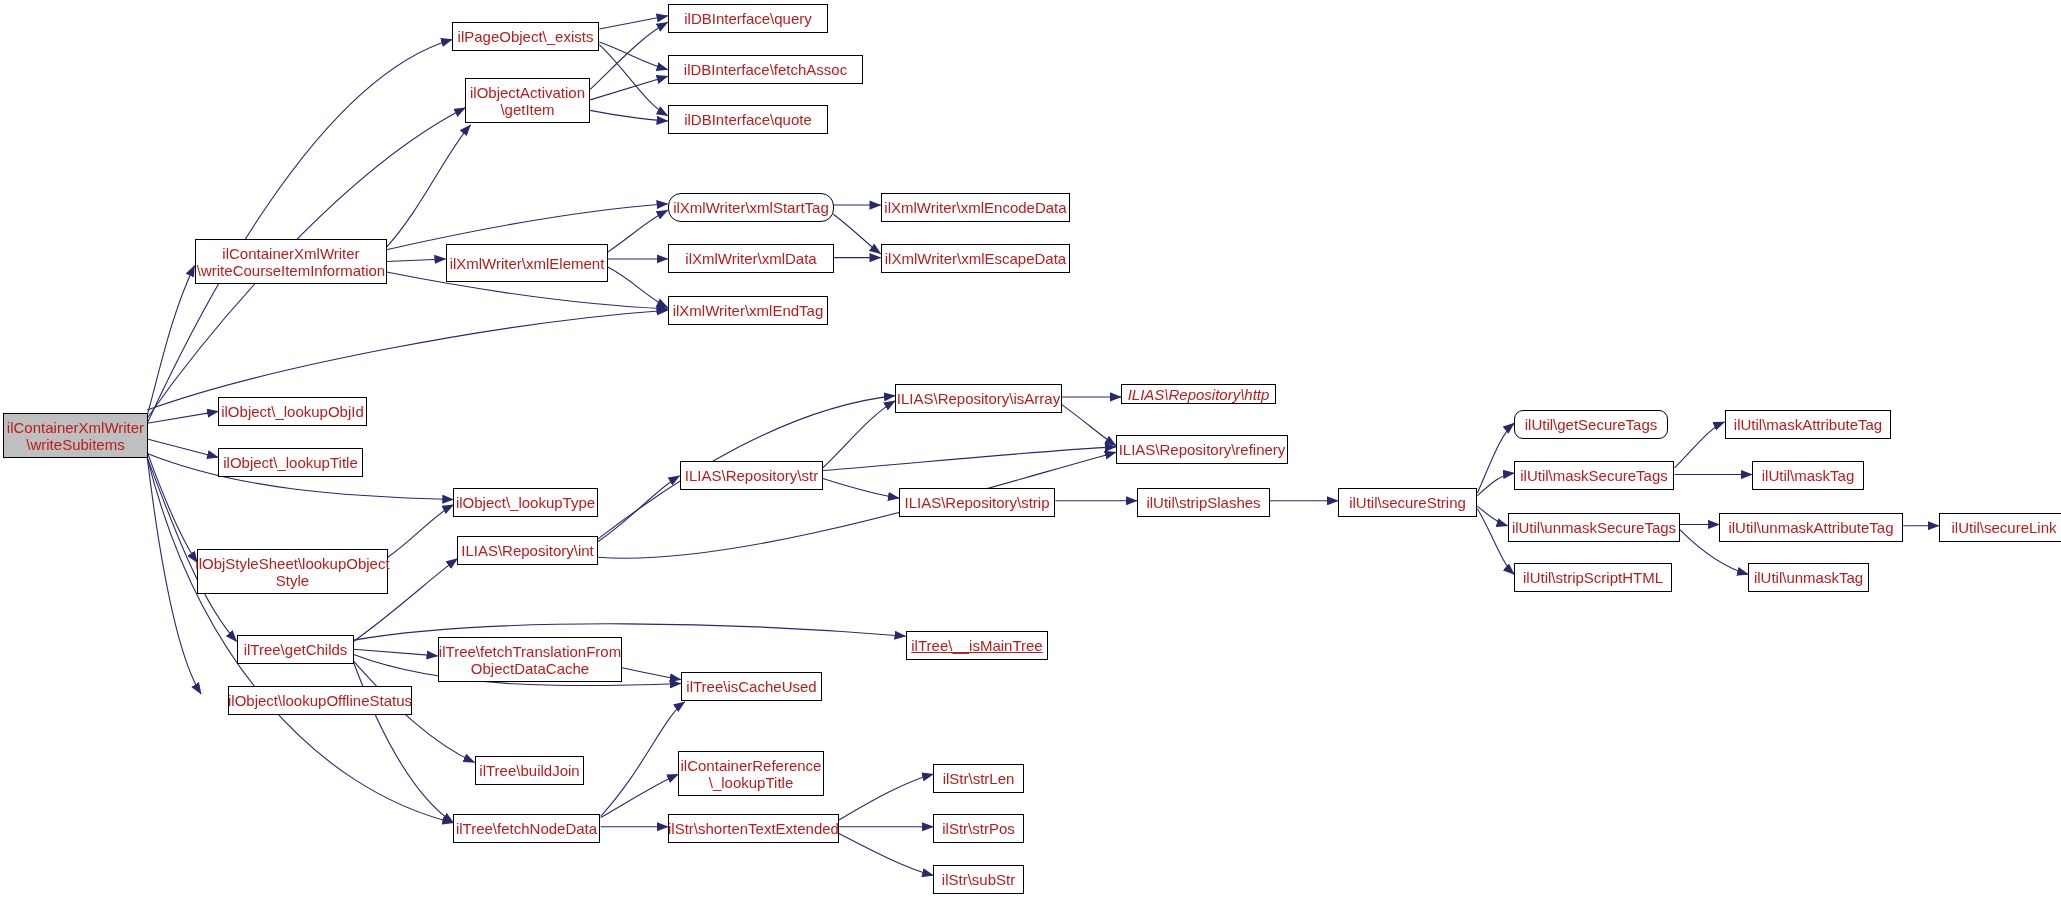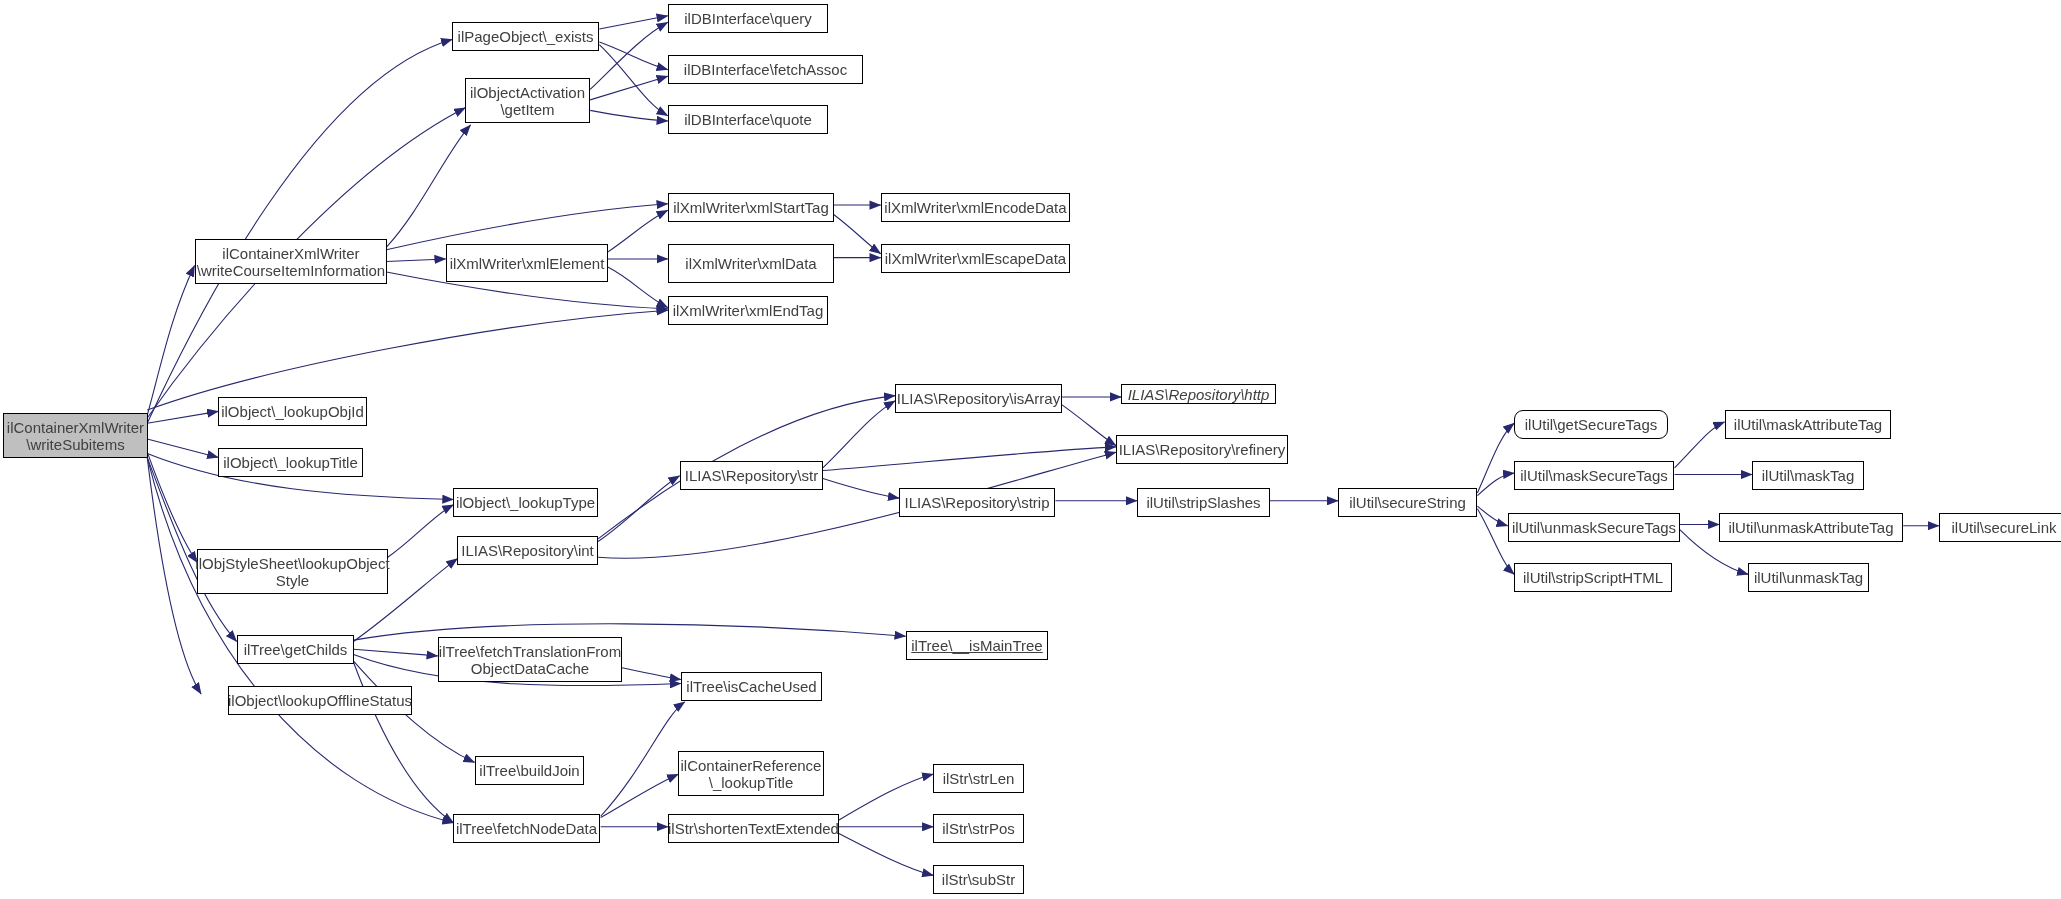--- a/index.html
+++ b/index.html
@@ -21,21 +21,21 @@
     top: 0;
     width: 2061px;
     height: 899px;
     pointer-events: none;
   }
   .node {
     position: absolute;
     box-sizing: border-box;
     border: 1px solid #000000;
     background: #ffffff;
-    color: #404040;
+    color: #b91c1c;
     font-size: 15px;
     line-height: 17px;
     display: flex;
     align-items: center;
     justify-content: center;
     text-align: center;
     white-space: pre-line;
     padding: 0 0;
     z-index: 5;
   }
@@ -121,23 +121,23 @@
       <div class="node root" style="left: 3px; top: 413px; width: 145px; height: 45px; background: rgb(191, 191, 191); border-color: rgb(0, 0, 0);">ilContainerXmlWriter
 \writeSubitems</div>
       <div class="node" style="left: 452px; top: 22px; width: 147px; height: 29px; background: rgb(255, 255, 255); border-color: rgb(0, 0, 0);">ilPageObject\_exists</div>
       <div class="node" style="left: 668px; top: 4px; width: 160px; height: 29px; background: rgb(255, 255, 255); border-color: rgb(0, 0, 0);">ilDBInterface\query</div>
       <div class="node" style="left: 668px; top: 55px; width: 195px; height: 29px; background: rgb(255, 255, 255); border-color: rgb(0, 0, 0);">ilDBInterface\fetchAssoc</div>
       <div class="node" style="left: 668px; top: 105px; width: 160px; height: 29px; background: rgb(255, 255, 255); border-color: rgb(0, 0, 0);">ilDBInterface\quote</div>
       <div class="node" style="left: 465px; top: 78px; width: 125px; height: 45px; background: rgb(255, 255, 255); border-color: rgb(0, 0, 0);">ilObjectActivation
 \getItem</div>
       <div class="node" style="left: 195px; top: 239px; width: 192px; height: 45px; background: rgb(255, 255, 255); border-color: rgb(0, 0, 0);">ilContainerXmlWriter
 \writeCourseItemInformation</div>
-      <div class="node" style="left: 668px; top: 193px; width: 166px; height: 29px; background: rgb(255, 255, 255); border-color: rgb(0, 0, 0);">ilXmlWriter\xmlStartTag</div>
+      <div class="node" style="left: 668px; top: 193px; width: 166px; height: 29px; background: rgb(255, 255, 255); border-color: rgb(0, 0, 0); border-radius: 13px;">ilXmlWriter\xmlStartTag</div>
       <div class="node" style="left: 446px; top: 244px; width: 162px; height: 38px; background: rgb(255, 255, 255); border-color: rgb(0, 0, 0);">ilXmlWriter\xmlElement</div>
-      <div class="node" style="left: 668px; top: 244px; width: 166px; height: 39px; background: rgb(255, 255, 255); border-color: rgb(0, 0, 0);">ilXmlWriter\xmlData</div>
+      <div class="node" style="left: 668px; top: 244px; width: 166px; height: 29px; background: rgb(255, 255, 255); border-color: rgb(0, 0, 0);">ilXmlWriter\xmlData</div>
       <div class="node" style="left: 881px; top: 193px; width: 189px; height: 29px; background: rgb(255, 255, 255); border-color: rgb(0, 0, 0);">ilXmlWriter\xmlEncodeData</div>
       <div class="node" style="left: 881px; top: 244px; width: 189px; height: 29px; background: rgb(255, 255, 255); border-color: rgb(0, 0, 0);">ilXmlWriter\xmlEscapeData</div>
       <div class="node" style="left: 668px; top: 296px; width: 160px; height: 29px; background: rgb(255, 255, 255); border-color: rgb(0, 0, 0);">ilXmlWriter\xmlEndTag</div>
       <div class="node" style="left: 218px; top: 397px; width: 149px; height: 29px; background: rgb(255, 255, 255); border-color: rgb(0, 0, 0);">ilObject\_lookupObjId</div>
       <div class="node" style="left: 218px; top: 448px; width: 145px; height: 29px; background: rgb(255, 255, 255); border-color: rgb(0, 0, 0);">ilObject\_lookupTitle</div>
       <div class="node" style="left: 453px; top: 488px; width: 145px; height: 29px; background: rgb(255, 255, 255); border-color: rgb(0, 0, 0);">ilObject\_lookupType</div>
       <div class="node" style="left: 197px; top: 549px; width: 191px; height: 45px; background: rgb(255, 255, 255); border-color: rgb(0, 0, 0);">ilObjStyleSheet\lookupObject
 Style</div>
       <div class="node" style="left: 457px; top: 536px; width: 141px; height: 29px; background: rgb(255, 255, 255); border-color: rgb(0, 0, 0);">ILIAS\Repository\int</div>
       <div class="node" style="left: 680px; top: 461px; width: 143px; height: 29px; background: rgb(255, 255, 255); border-color: rgb(0, 0, 0);">ILIAS\Repository\str</div>

